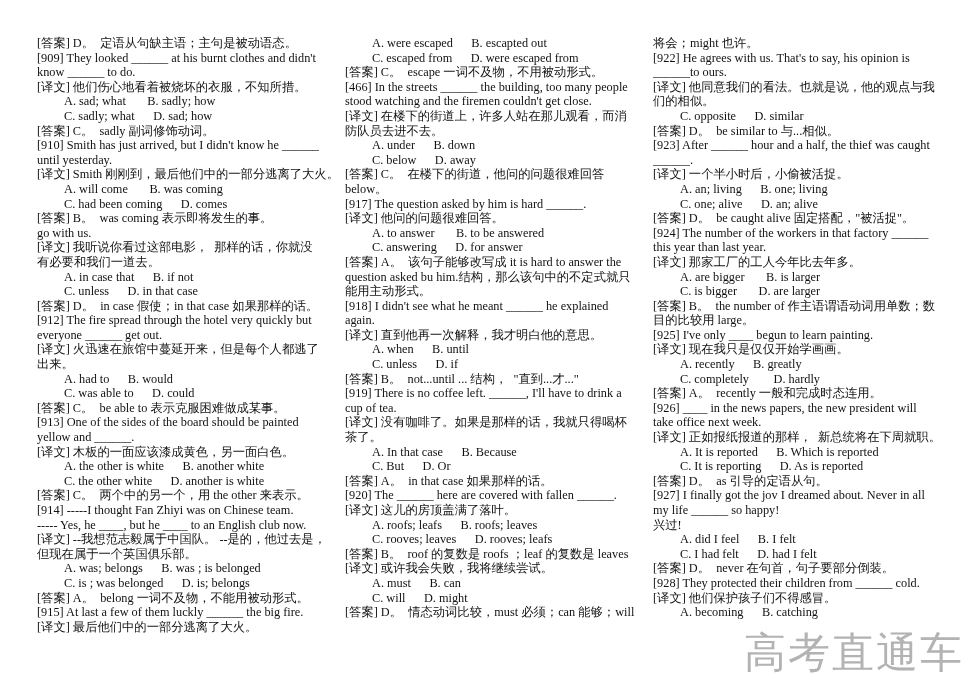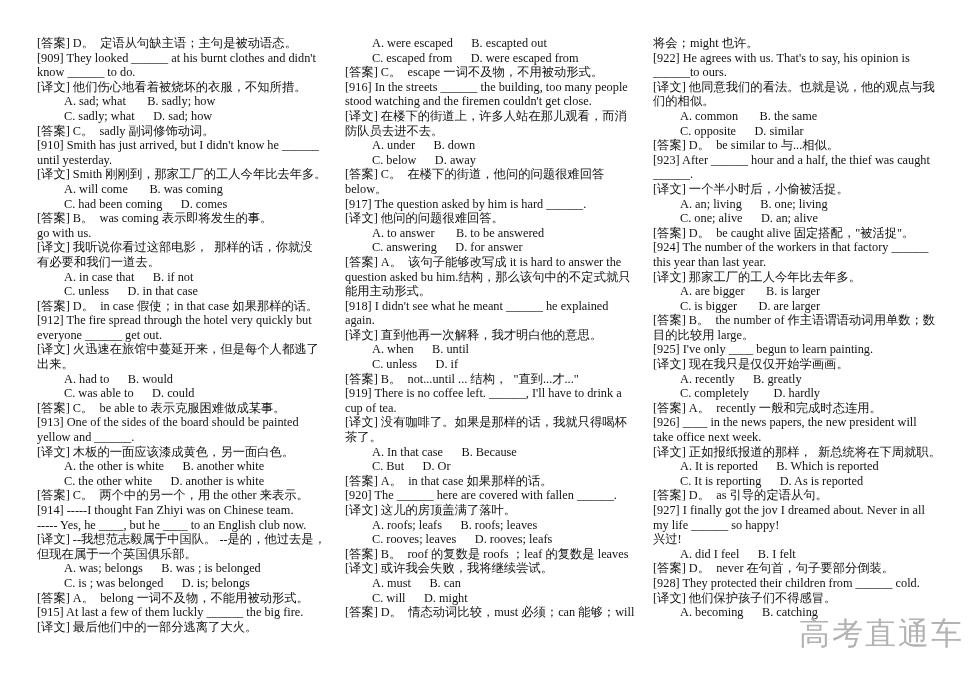--- a/index.html
+++ b/index.html
@@ -35,42 +35,42 @@
     line-height: 14.6px;
     white-space: pre;
     letter-spacing: 0px;
   }
   .line.indent {
     padding-left: 27px;
   }
   .watermark {
     position: absolute;
     right: 4px;
-    bottom: 30px;
-    font-size: 31px;
+    bottom: 4px;
+    font-size: 42px;
     letter-spacing: 2px;
     font-family: "Liberation Serif", "DejaVu Serif", serif;
   }
 </style>
 </head>
 <body>
 
 <div class="page">
   <div class="columns">
     <div class="col">
         <div class="line">[答案] D。  定语从句缺主语；主句是被动语态。</div>
         <div class="line">[909] They looked ______ at his burnt clothes and didn't</div>
         <div class="line">know ______ to do.</div>
         <div class="line">[译文] 他们伤心地看着被烧坏的衣服，不知所措。</div>
         <div class="line indent">A. sad; what       B. sadly; how</div>
         <div class="line indent">C. sadly; what      D. sad; how</div>
         <div class="line">[答案] C。  sadly 副词修饰动词。</div>
         <div class="line">[910] Smith has just arrived, but I didn't know he ______</div>
         <div class="line">until yesterday.</div>
-        <div class="line">[译文] Smith 刚刚到，那家工厂的工人今年比去年多。</div>
+        <div class="line">[译文] Smith 刚刚到，最后他们中的一部分逃离了大火。</div>
         <div class="line indent">A. will come       B. was coming</div>
         <div class="line indent">C. had been coming      D. comes</div>
         <div class="line">[答案] B。  was coming 表示即将发生的事。</div>
         <div class="line">go with us.</div>
         <div class="line">[译文] 我听说你看过这部电影，  那样的话，你就没</div>
         <div class="line">有必要和我们一道去。</div>
         <div class="line indent">A. in case that      B. if not</div>
         <div class="line indent">C. unless      D. in that case</div>
         <div class="line">[答案] D。  in case 假使；in that case 如果那样的话。</div>
         <div class="line">[912] The fire spread through the hotel very quickly but</div>
@@ -93,21 +93,21 @@
         <div class="line indent">A. was; belongs      B. was ; is belonged</div>
         <div class="line indent">C. is ; was belonged      D. is; belongs</div>
         <div class="line">[答案] A。  belong 一词不及物，不能用被动形式。</div>
         <div class="line">[915] At last a few of them luckly ______ the big fire.</div>
         <div class="line">[译文] 最后他们中的一部分逃离了大火。</div>
       </div>
     <div class="col">
         <div class="line indent">A. were escaped      B. escapted out</div>
         <div class="line indent">C. escaped from      D. were escaped from</div>
         <div class="line">[答案] C。  escape 一词不及物，不用被动形式。</div>
-        <div class="line">[916] In the streets ______ the building, too many people</div>
+        <div class="line">[466] In the streets ______ the building, too many people</div>
         <div class="line">stood watching and the firemen couldn't get close.</div>
         <div class="line">[译文] 在楼下的街道上，许多人站在那儿观看，而消</div>
         <div class="line">防队员去进不去。</div>
         <div class="line indent">A. under      B. down</div>
         <div class="line indent">C. below      D. away</div>
         <div class="line">[答案] C。  在楼下的街道，他问的问题很难回答</div>
         <div class="line">below。</div>
         <div class="line">[917] The question asked by him is hard ______.</div>
         <div class="line">[译文] 他问的问题很难回答。</div>
         <div class="line indent">A. to answer       B. to be answered</div>
@@ -137,21 +137,20 @@
         <div class="line indent">A. must      B. can</div>
         <div class="line indent">C. will      D. might</div>
         <div class="line">[答案] D。  情态动词比较，must 必须；can 能够；will</div>
       </div>
     <div class="col">
         <div class="line">将会；might 也许。</div>
         <div class="line">[922] He agrees with us. That's to say, his opinion is</div>
         <div class="line">______to ours.</div>
         <div class="line">[译文] 他同意我们的看法。也就是说，他的观点与我</div>
         <div class="line">们的相似。</div>
-        <div class="line indent">A. common       B. the same</div>
         <div class="line indent">C. opposite      D. similar</div>
         <div class="line">[答案] D。  be similar to 与...相似。</div>
         <div class="line">[923] After ______ hour and a half, the thief was caught</div>
         <div class="line">______.</div>
         <div class="line">[译文] 一个半小时后，小偷被活捉。</div>
         <div class="line indent">A. an; living      B. one; living</div>
         <div class="line indent">C. one; alive      D. an; alive</div>
         <div class="line">[答案] D。  be caught alive 固定搭配，"被活捉"。</div>
         <div class="line">[924] The number of the workers in that factory ______</div>
         <div class="line">this year than last year.</div>
@@ -168,20 +167,21 @@
         <div class="line">[926] ____ in the news papers, the new president will</div>
         <div class="line">take office next week.</div>
         <div class="line">[译文] 正如报纸报道的那样，  新总统将在下周就职。</div>
         <div class="line indent">A. It is reported      B. Which is reported</div>
         <div class="line indent">C. It is reporting      D. As is reported</div>
         <div class="line">[答案] D。  as 引导的定语从句。</div>
         <div class="line">[927] I finally got the jov I dreamed about. Never in all</div>
         <div class="line">my life ______ so happy!</div>
         <div class="line">兴过!</div>
         <div class="line indent">A. did I feel      B. I felt</div>
+        <div class="line indent">C. I had felt      D. had I felt</div>
         <div class="line">[答案] D。  never 在句首，句子要部分倒装。</div>
         <div class="line">[928] They protected their children from ______ cold.</div>
         <div class="line">[译文] 他们保护孩子们不得感冒。</div>
         <div class="line indent">A. becoming      B. catching</div>
       </div>
   </div>
   <div class="watermark" style="color: rgb(179, 179, 179);">高考直通车</div>
 </div>
 
 </body></html>

